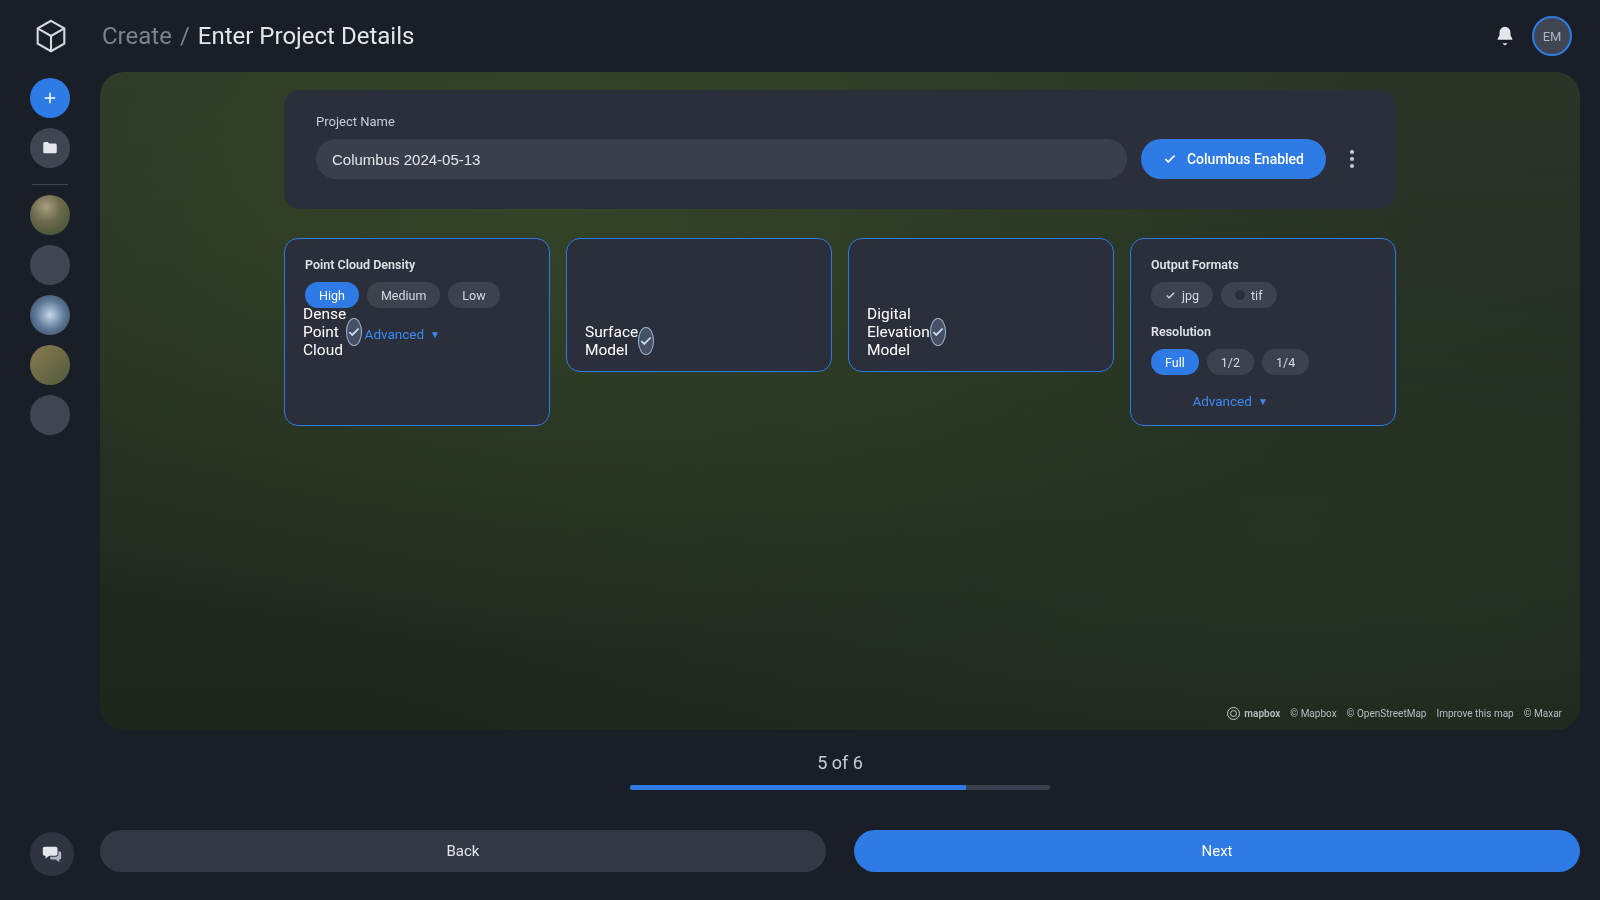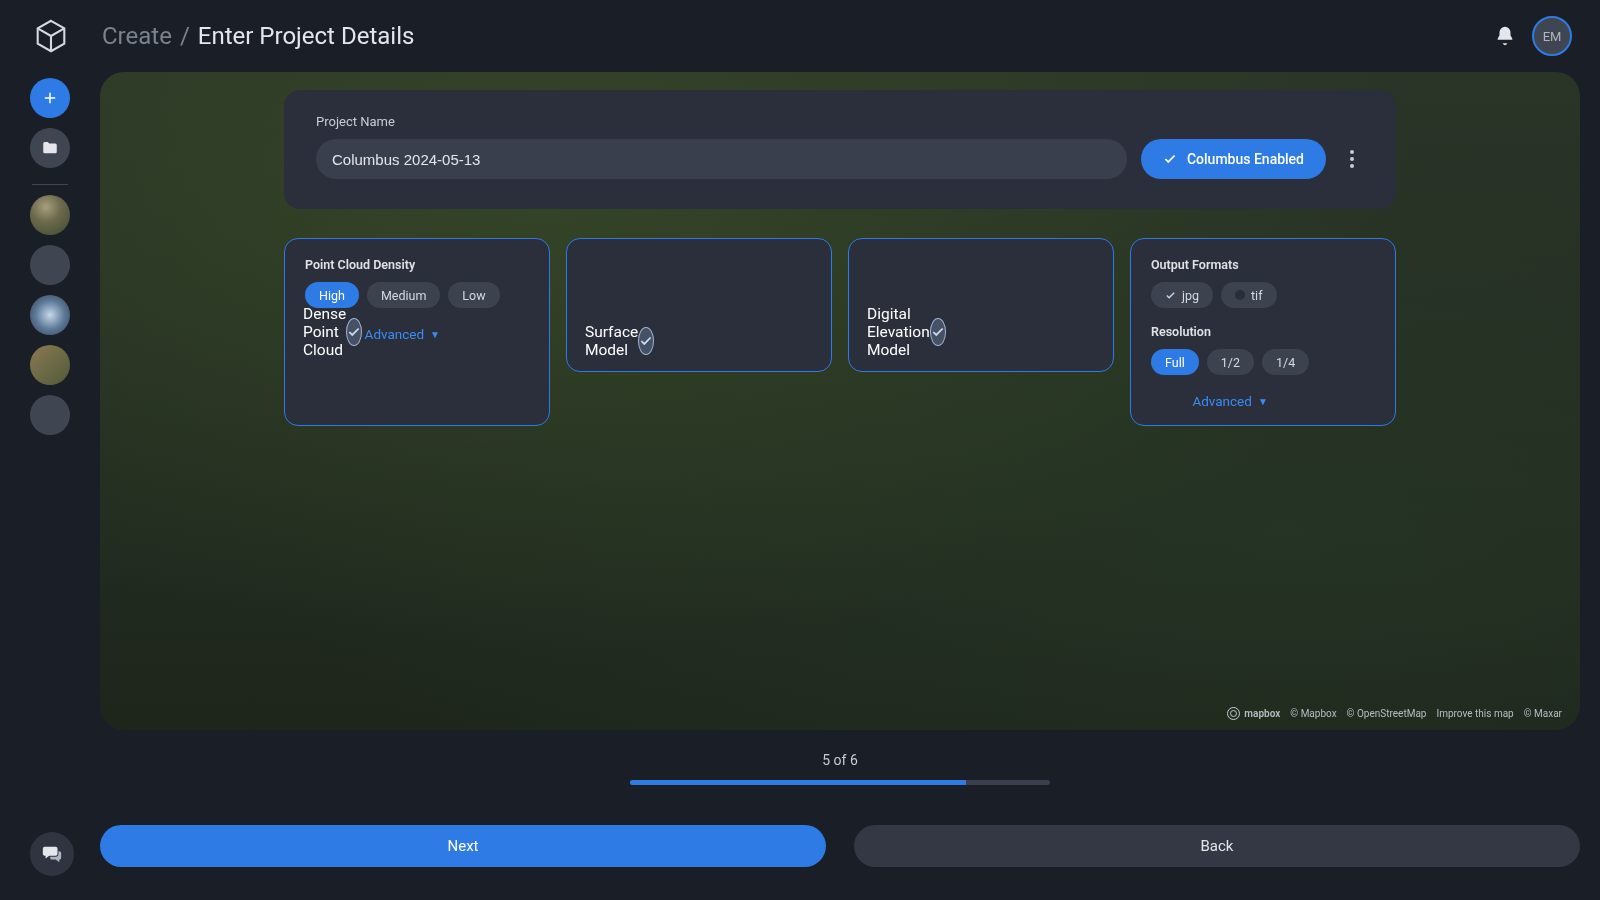--- a/index.html
+++ b/index.html
@@ -140,21 +140,21 @@
   }
   .attrib .mb { display:flex; align-items:center; gap:4px; font-weight:600; }
   .attrib .mb-icon { width:13px; height:13px; border:1.5px solid #c9ccd3; border-radius:50%; position:relative; }
   .attrib .mb-icon::after{ content:""; position:absolute; width:5px; height:5px; border:1.5px solid #c9ccd3; border-radius:50%; top:2px; left:2px; }
 
   
   .footer {
     position:absolute; left:100px; right:20px; bottom:0; height:170px;
     display:flex; flex-direction:column; align-items:center;
   }
-  .step-text { margin-top:22px; font-size:14px; color:#c8ccd4; }
+  .step-text { margin-top:22px; font-size:18px; color:#c8ccd4; }
   .progress { margin-top:12px; width:420px; height:5px; background:#3a3f4d; border-radius:3px; overflow:hidden; }
   .progress-fill { height:100%; background:#2e7be6; width:0%; }
   .nav-row { margin-top:40px; width:100%; display:flex; gap:28px; }
   .nav-btn {
     flex:1; height:42px; border-radius:21px; display:flex; align-items:center; justify-content:center;
     font-size:15px; cursor:pointer;
   }
   .nav-btn.back { background:#333844; color:#e4e6eb; }
   .nav-btn.next { background:#2e7be6; color:#fff; }
   svg { display:block; }
@@ -332,16 +332,16 @@
     <span>© Maxar</span>
   </div>
 </div>
 
 <div class="footer">
   <div class="step-text">5 of 6</div>
   <div class="progress">
     <div class="progress-fill" style="width: 80%;"></div>
   </div>
   <div class="nav-row">
+    <div class="nav-btn back">Back</div>
     <div class="nav-btn next">Next</div>
-    <div class="nav-btn back">Back</div>
   </div>
 </div>
 
 </body></html>

